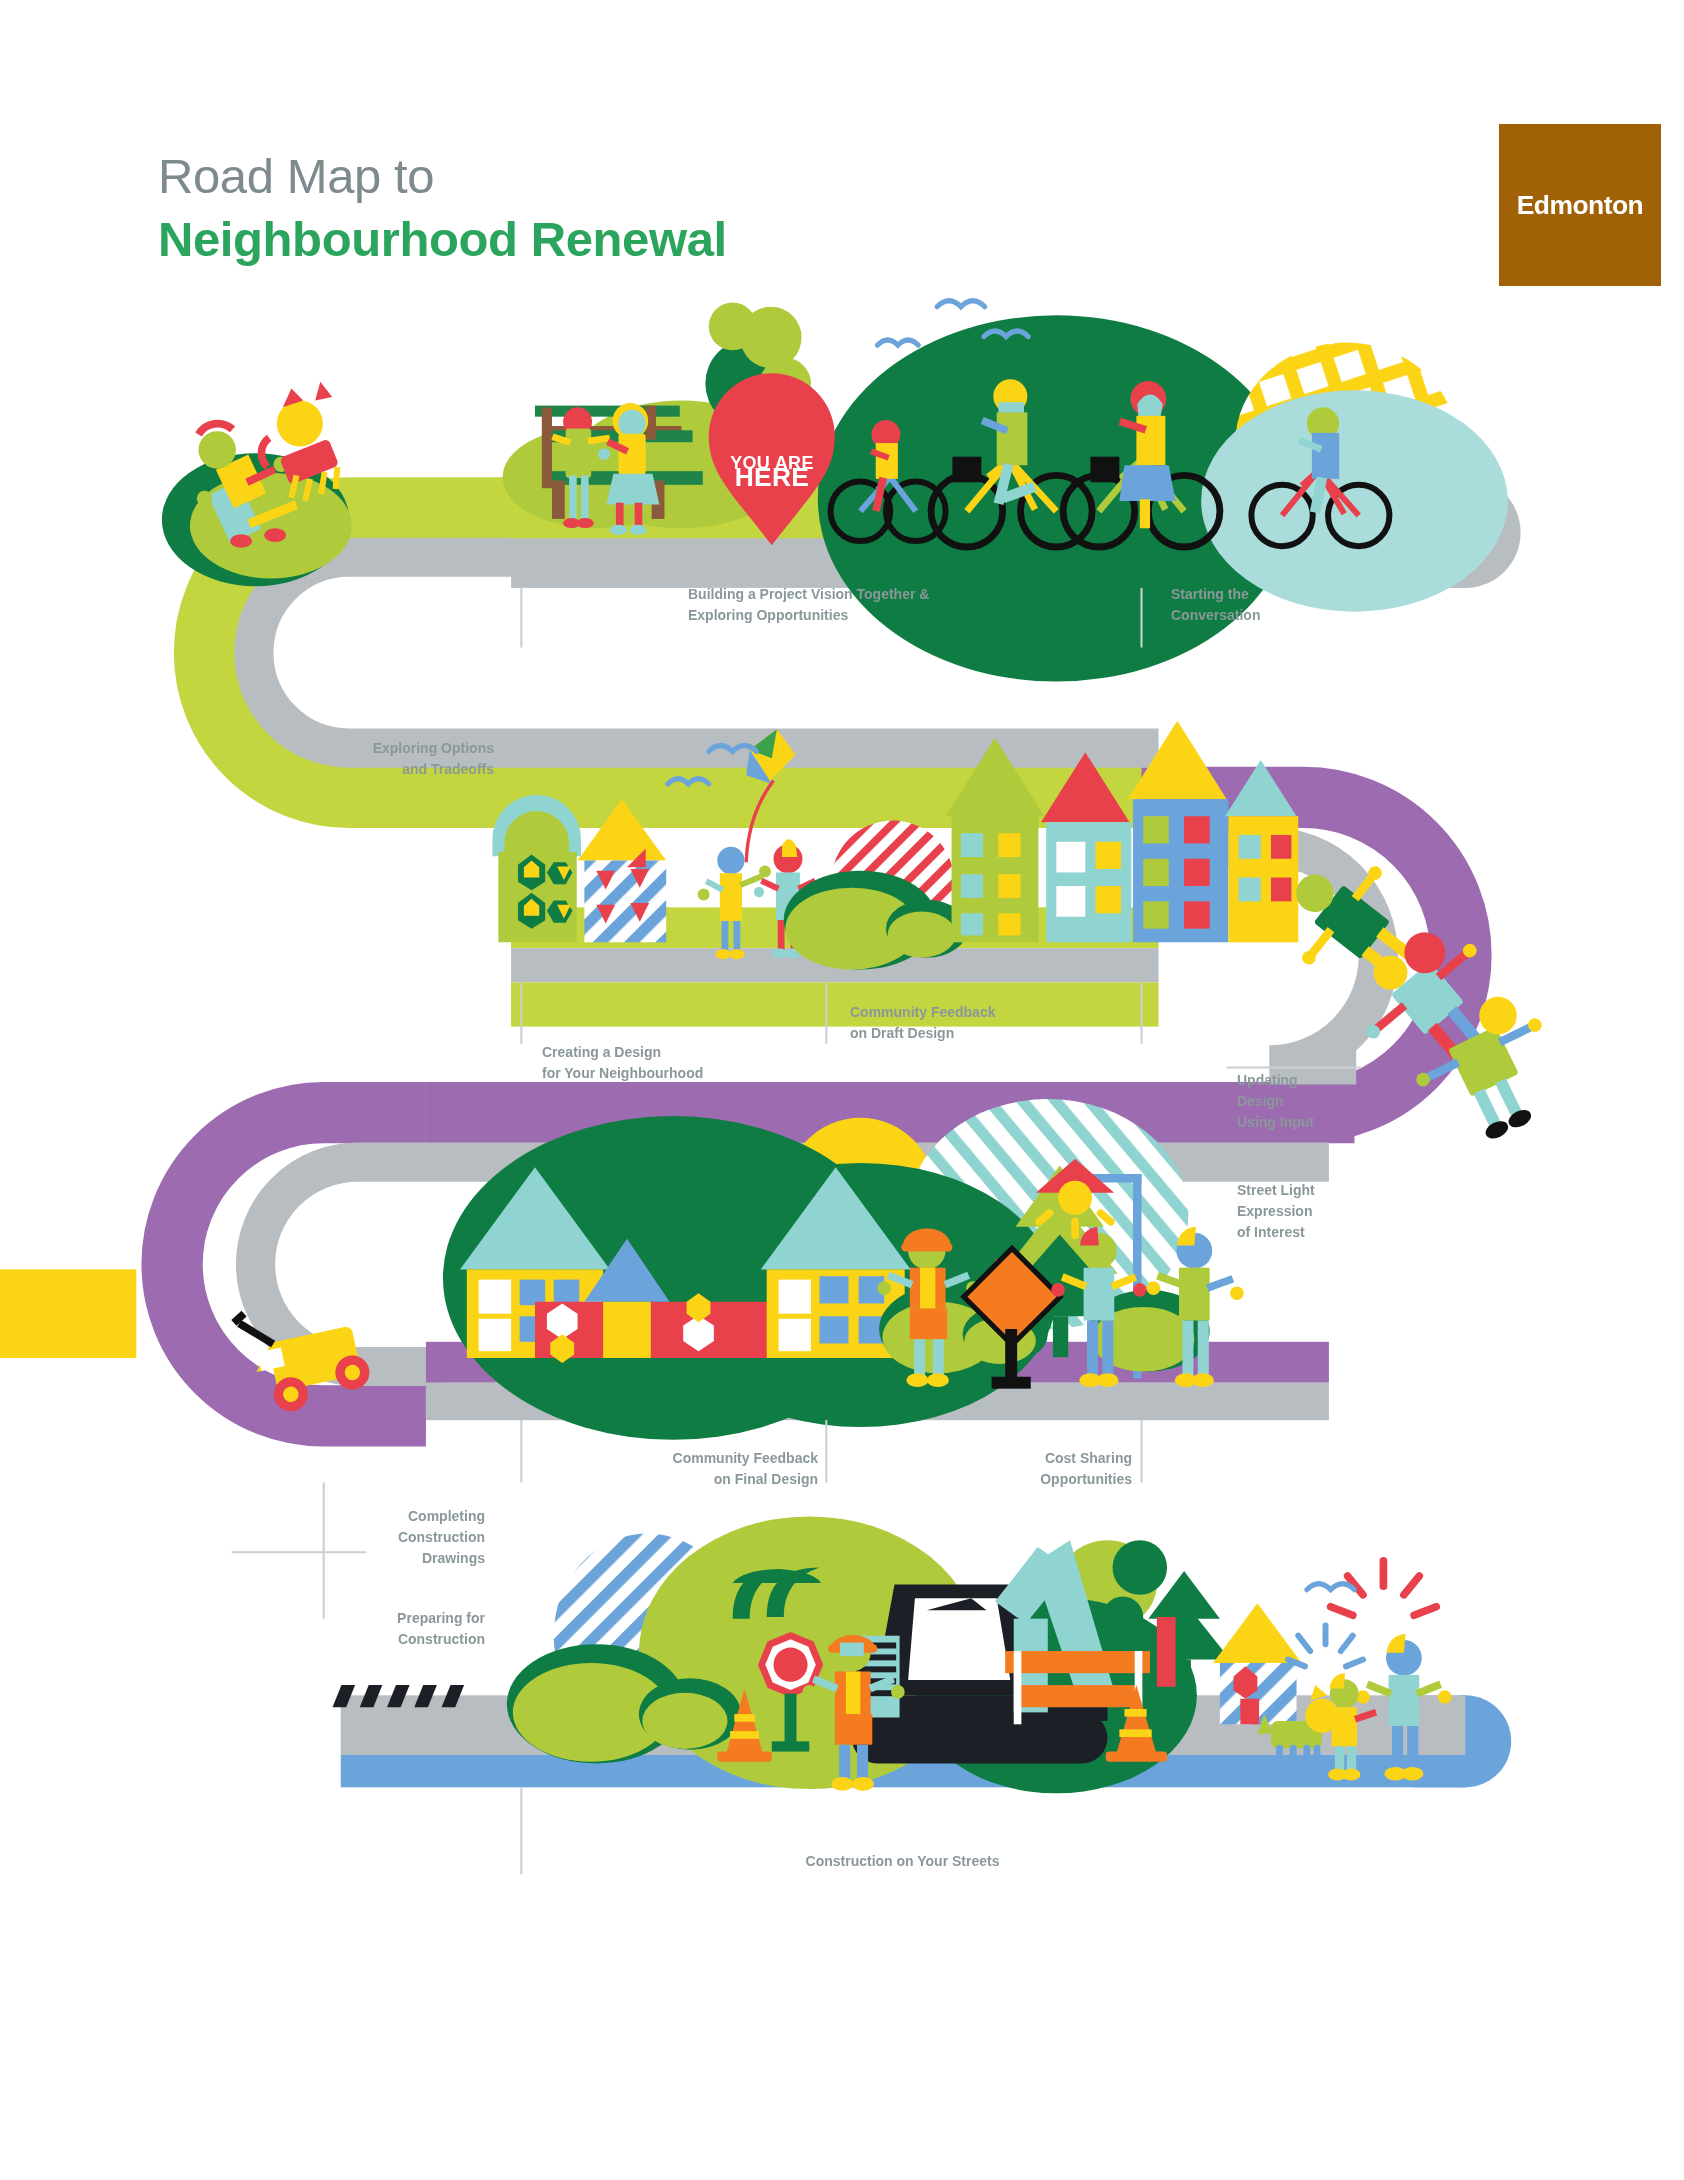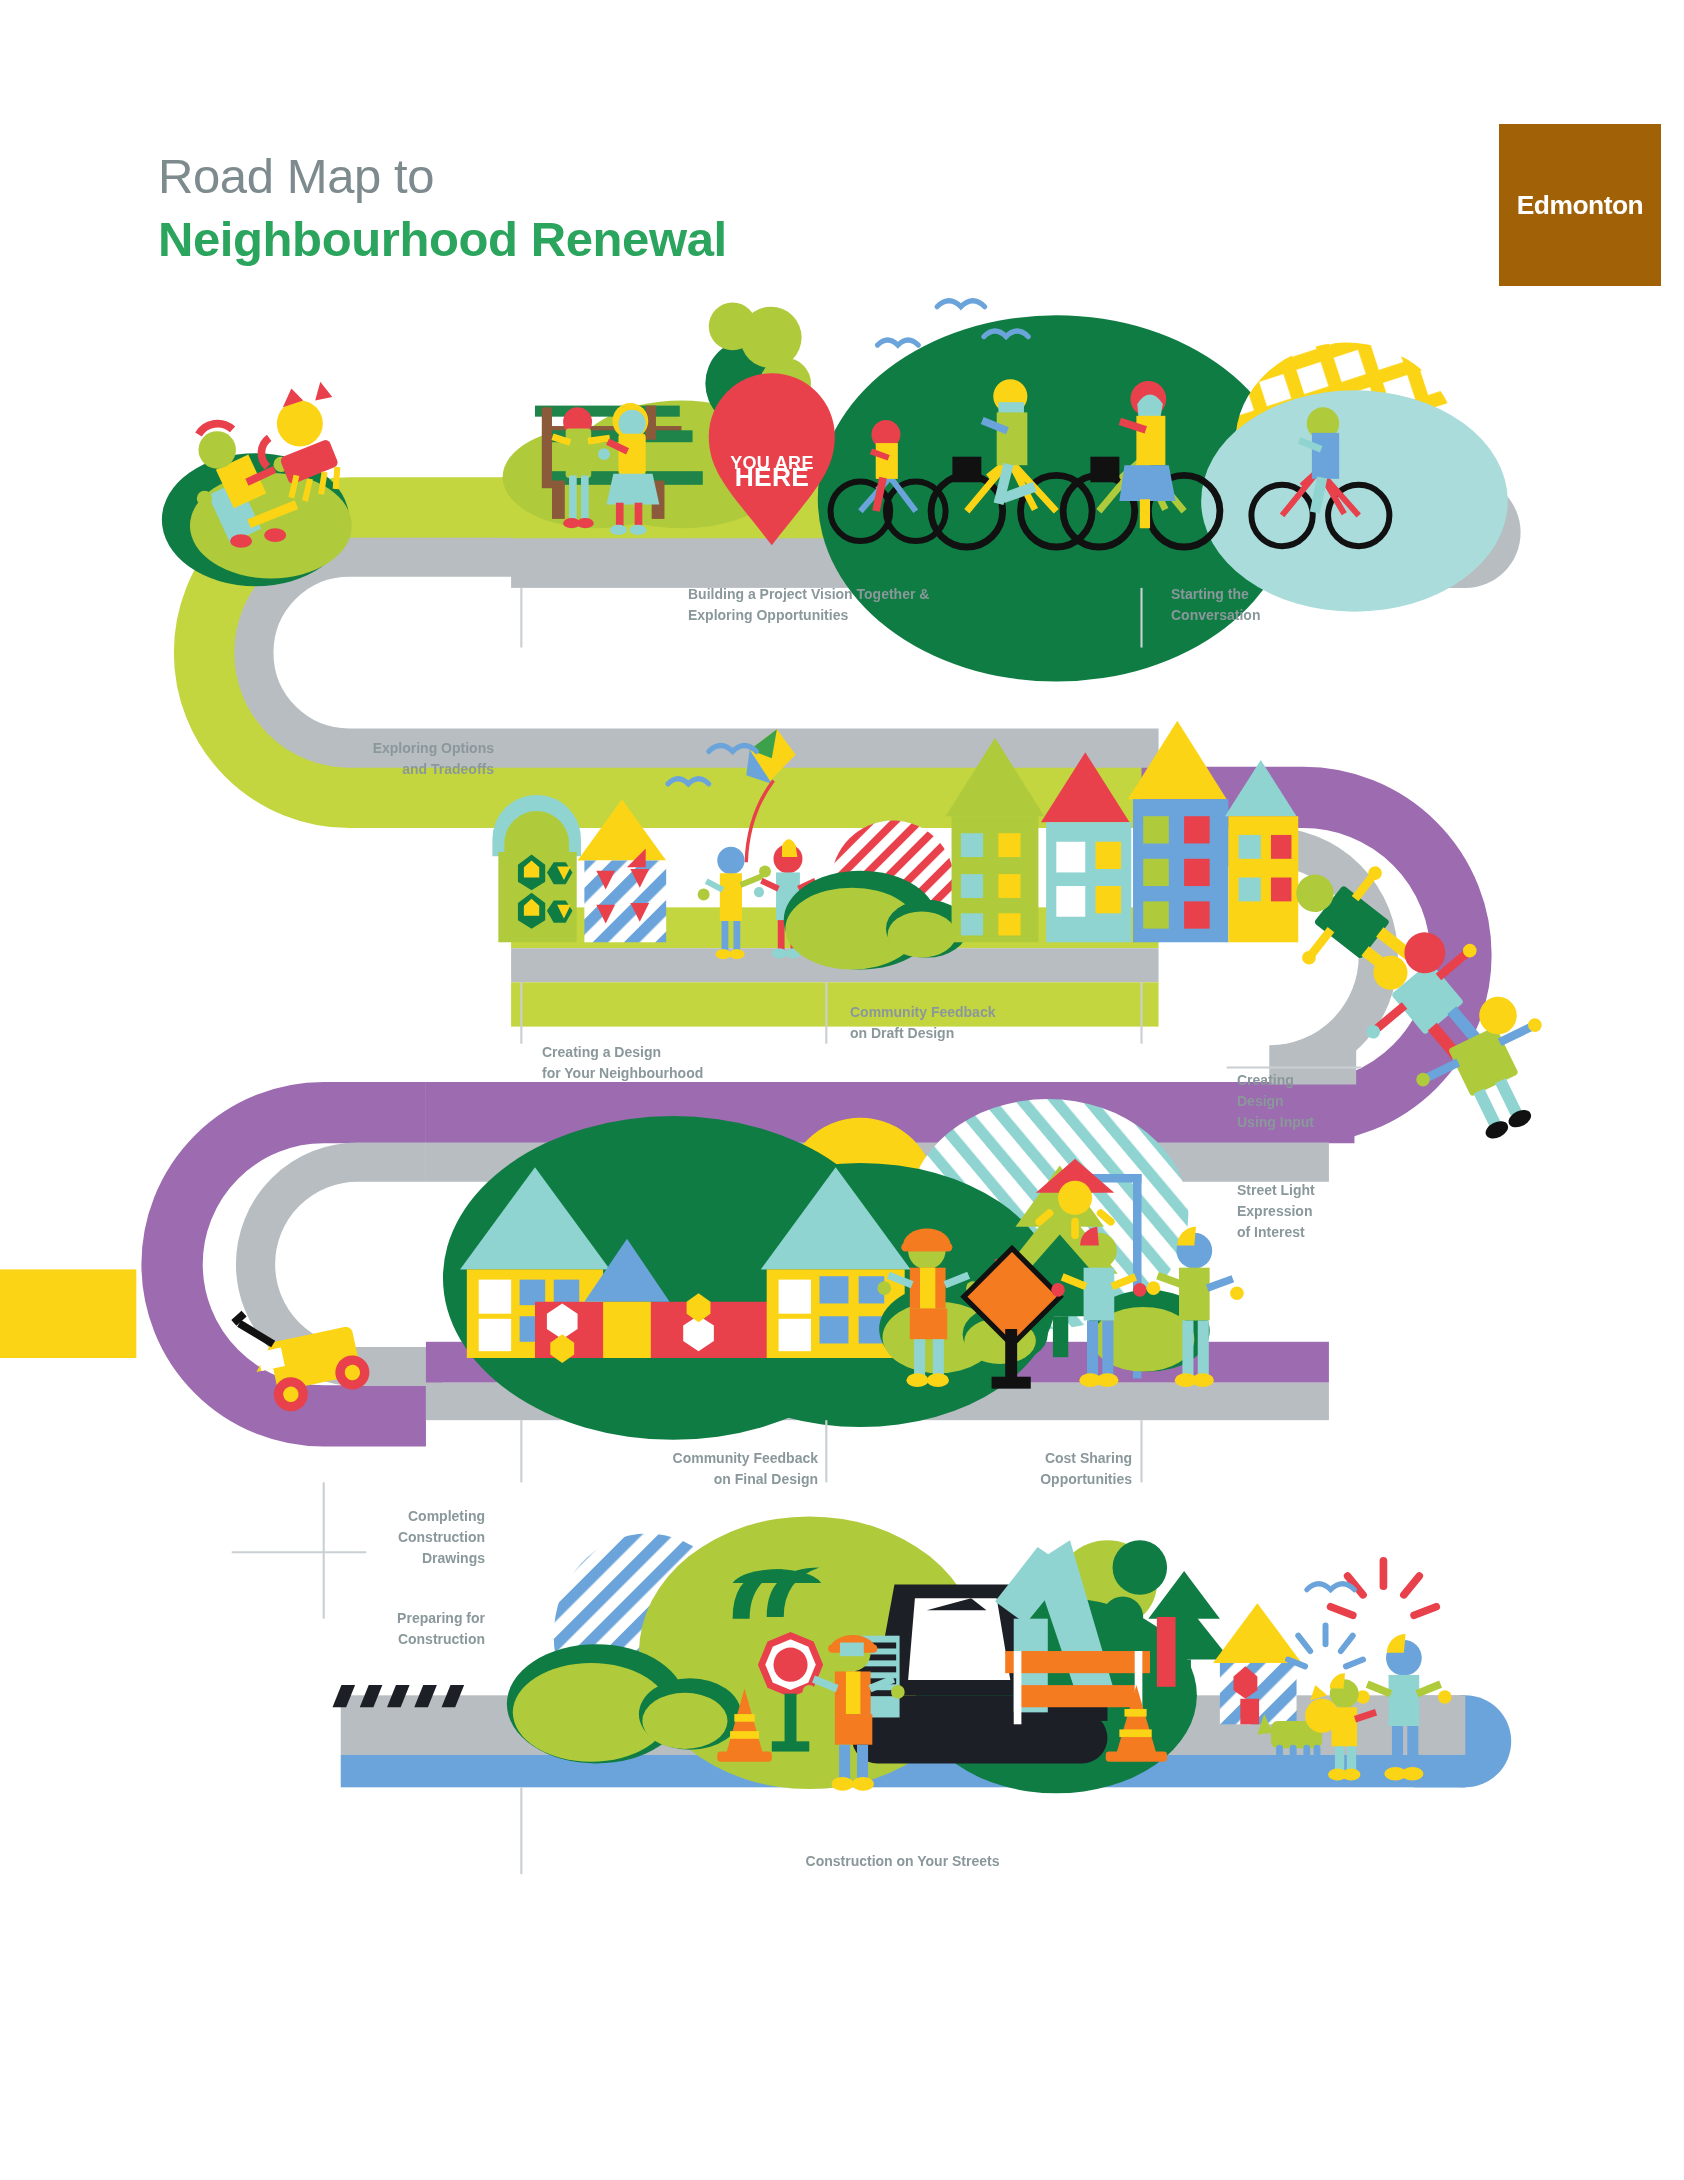--- a/index.html
+++ b/index.html
@@ -756,21 +756,21 @@
 
   <div class="lbl r" style="left:102px;top:714px;width:392px;">Exploring Options
 and Tradeoffs</div>
 
   <div class="lbl" style="left:542px;top:1002px;width:273px;margin-top:40px;">Creating a Design
 for Your Neighbourhood</div>
 
   <div class="lbl" style="left:850px;top:1002px;width:281px;">Community Feedback
 on Draft Design</div>
 
-  <div class="lbl" style="left:1237px;top:1070px;width:213px;">Creating
+  <div class="lbl" style="left:1237px;top:1070px;width:213px;">Updating
 Design
 Using Input</div>
 
   <div class="lbl" style="left:1237px;top:1180px;width:213px;">Street Light
 Expression
 of Interest</div>
 
   <div class="lbl r" style="left:562px;top:1424px;width:256px;">Community Feedback
 on Final Design</div>
 

